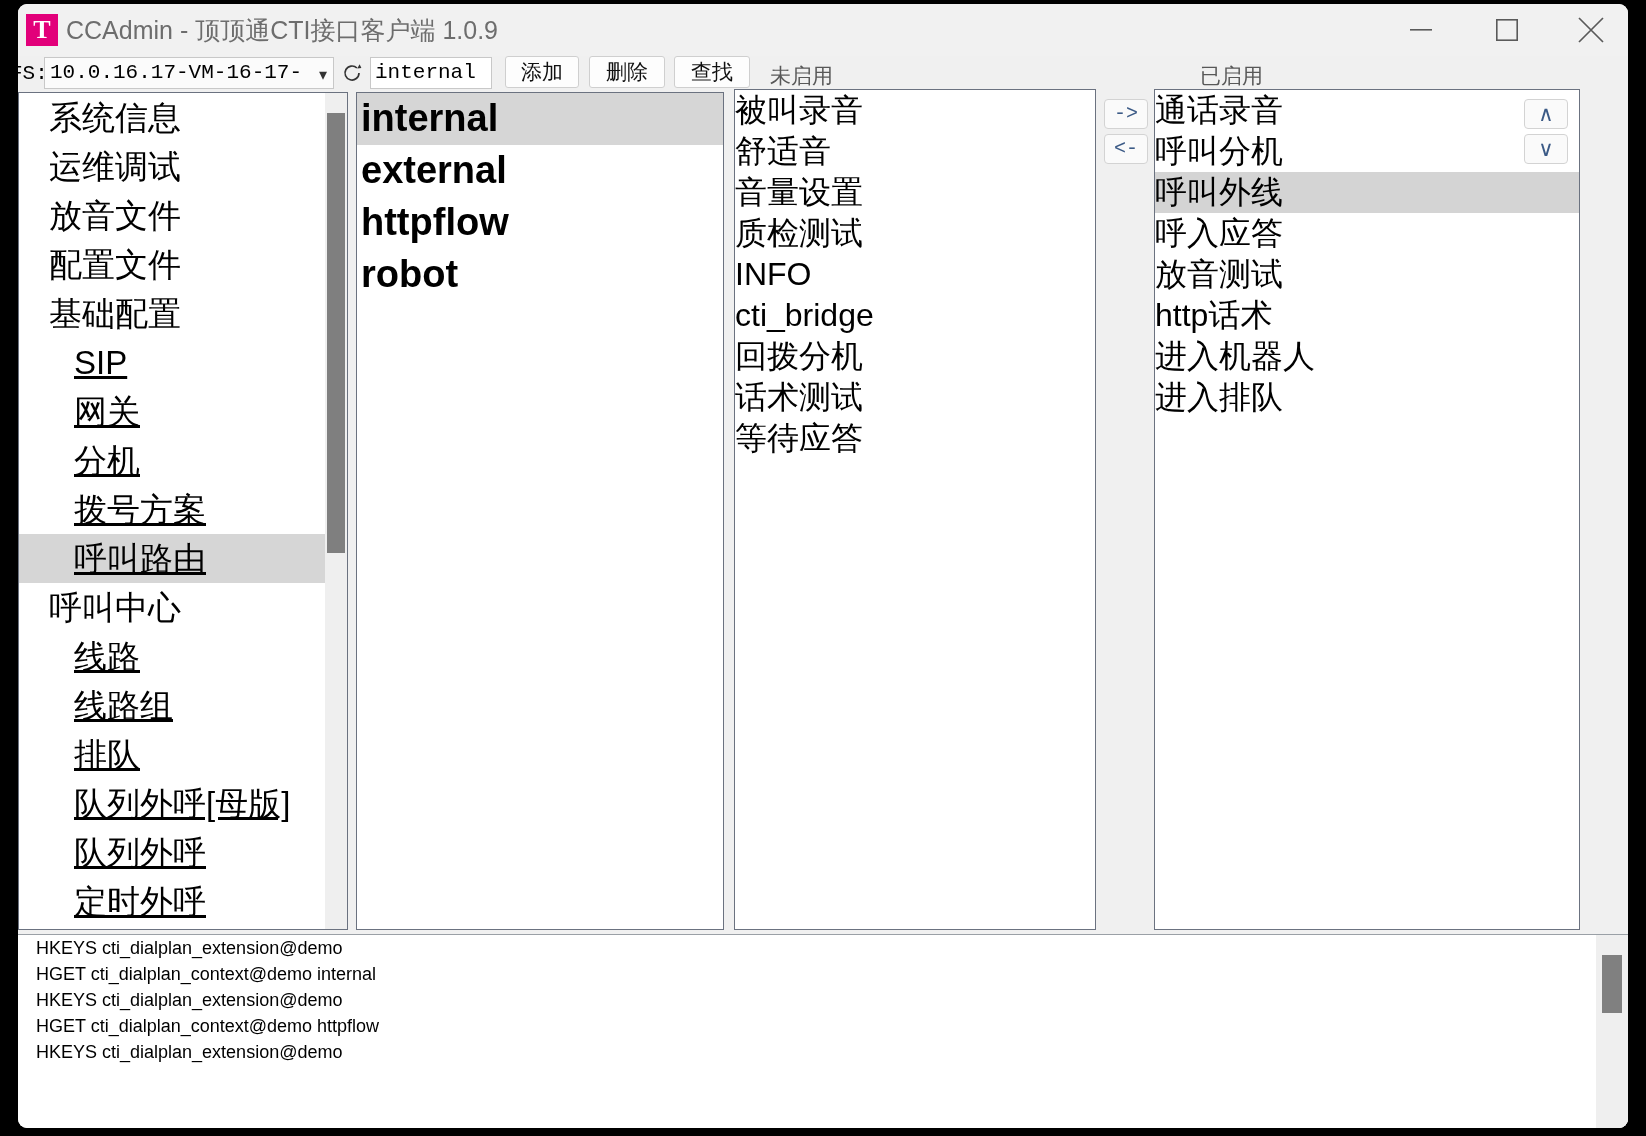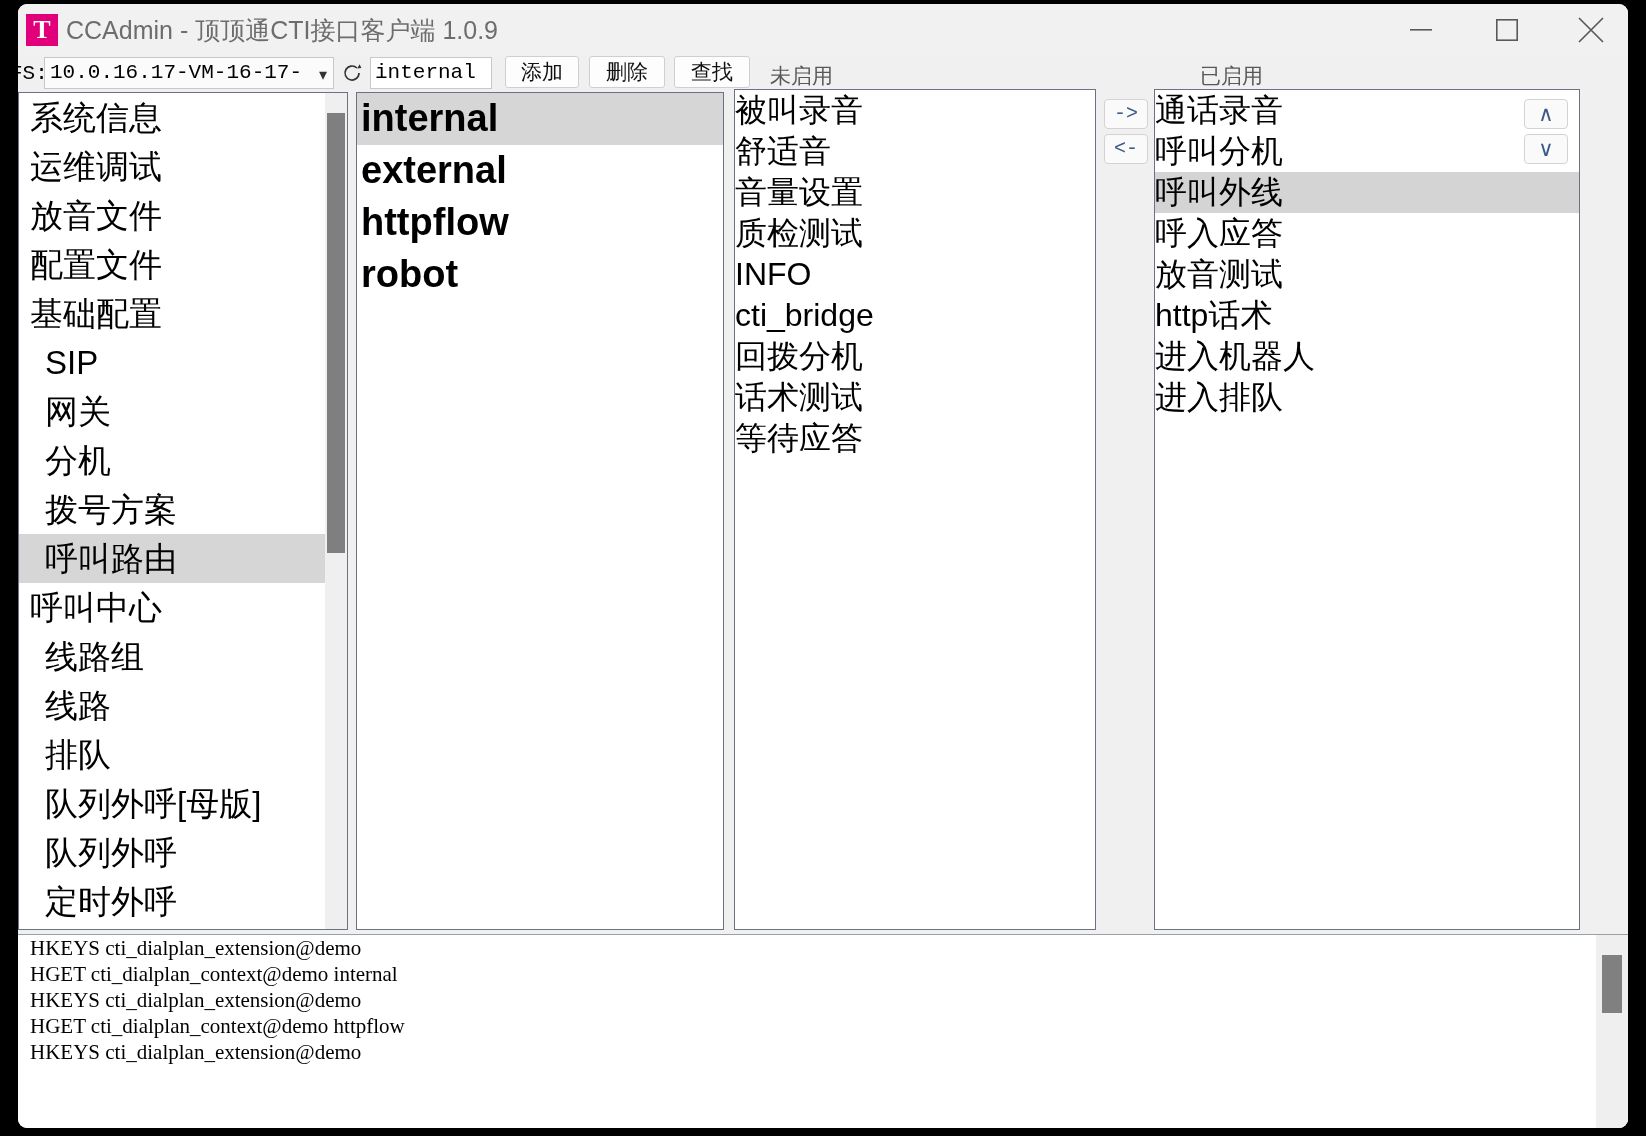--- a/index.html
+++ b/index.html
@@ -127,24 +127,24 @@
     overflow: hidden;
   }
   #tree-panel { left: 0px; top: 88px; width: 330px; height: 838px; }
   .tree-item {
     position: relative;
     height: 49px;
     line-height: 49px;
     font-size: 33px;
     color: #000;
     white-space: nowrap;
-    padding-left: 11px;
-    box-sizing: border-box;
-  }
-  .tree-item.child { padding-left: 26px; }
+    padding-left: 30px;
+    box-sizing: border-box;
+  }
+  .tree-item.child { padding-left: 55px; text-decoration: underline; }
   .tree-item.sel { background: #d6d6d6; }
   .tree-scroll {
     position: absolute; right: 0; top: 0;
     width: 22px; height: 100%;
     background: #efefef;
   }
   .tree-thumb {
     position: absolute; left: 2px;
     width: 18px;
     background: #7f7f7f;
@@ -213,26 +213,26 @@
   #log-panel {
     position: absolute;
     left: 0px; top: 930px;
     width: 1610px; height: 194px;
     background: #fff;
     border-top: 1px solid #9aa0a6;
     box-sizing: border-box;
     overflow: hidden;
   }
   .log-line {
-    font-family: Liberation Serif, serif;
-    font-size: 21px;
+    font-family: Liberation Sans, sans-serif;
+    font-size: 18px;
     line-height: 26px;
     color: #000;
     white-space: pre;
-    padding-left: 12px;
+    padding-left: 18px;
   }
   .log-scroll {
     position: absolute; right: 0; top: 0;
     width: 32px; height: 100%;
     background: #efefef;
   }
   .log-thumb {
     position: absolute; left: 6px; top: 20px;
     width: 20px; height: 58px;
     background: #808080;
@@ -297,22 +297,22 @@
         <div class="tree-item"><span>运维调试</span></div>
         <div class="tree-item"><span>放音文件</span></div>
         <div class="tree-item"><span>配置文件</span></div>
         <div class="tree-item"><span>基础配置</span></div>
         <div class="tree-item child"><span>SIP</span></div>
         <div class="tree-item child"><span>网关</span></div>
         <div class="tree-item child"><span>分机</span></div>
         <div class="tree-item child"><span>拨号方案</span></div>
         <div class="tree-item child sel"><span>呼叫路由</span></div>
         <div class="tree-item"><span>呼叫中心</span></div>
+        <div class="tree-item child"><span>线路</span></div>
         <div class="tree-item child"><span>线路组</span></div>
-        <div class="tree-item child"><span>线路</span></div>
         <div class="tree-item child"><span>排队</span></div>
         <div class="tree-item child"><span>队列外呼[母版]</span></div>
         <div class="tree-item child"><span>队列外呼</span></div>
         <div class="tree-item child"><span>定时外呼</span></div>
         <div class="tree-item child"></div>
       </div>
     <div class="tree-scroll">
       <div class="tree-thumb" style="top:20px;height:440px;"></div>
     </div>
   </div>

